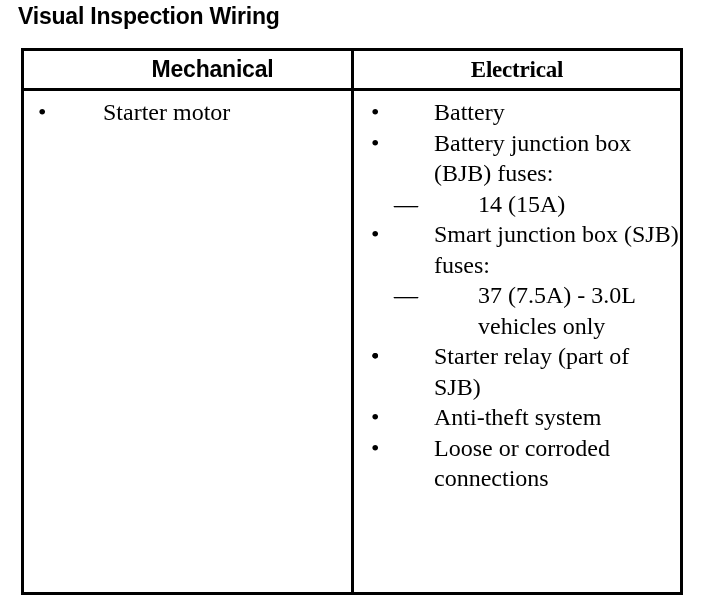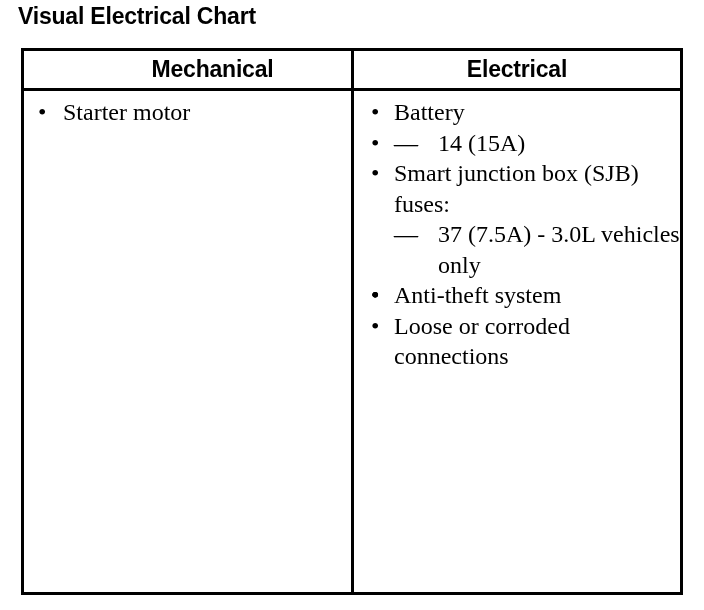--- a/index.html
+++ b/index.html
@@ -55,21 +55,21 @@
     display: flex;
     align-items: center;
     justify-content: center;
     font-family: "Liberation Sans", "DejaVu Sans", sans-serif;
     font-weight: bold;
     font-size: 23px;
     letter-spacing: -0.2px;
     box-sizing: border-box;
   }
   .header-cell.left  { left: 0;     width: 377px; border-radius: 8px; }
-  .header-cell.right { left: 330px; right: 0; }
+  .header-cell.right { left: 330px; right: 0; font-family: Liberation Serif, serif; }
 
   .col-divider {
     position: absolute;
     left: 327px;
     top: 0;
     bottom: 0;
     width: 3px;
     background: #000000;
   }
 
@@ -118,32 +118,33 @@
   }
   .item.dash > .dash-glyph {
     position: absolute;
     left: 40px;
     top: 0;
     font-size: 24px;
     line-height: 30.5px;
   }
   .item-text {
     display: block;
+    margin-left: 40px;
   }
   .left-list .item.bullet {
     padding-left: 39px;
   }
   .left-list .item.bullet > .bullet-glyph {
     left: 14px;
   }
 </style>
 </head>
 <body>
 
-<div id="page-title">Visual Electrical Chart</div>
+<div id="page-title">Visual Inspection Wiring</div>
 
 <div id="chart-table">
 
   <div class="table-header-row">
     <div class="header-cell left">Mechanical</div>
     <div class="header-cell right">Electrical</div>
   </div>
 
   <div class="col-divider"></div>
 
@@ -157,20 +158,21 @@
         </ul>
     </div>
     <div class="body-cell right">
       <ul class="item-list right-list">
           <li class="item bullet">
             <span class="bullet-glyph">•</span>
             <span class="item-text">Battery</span>
           </li>
           <li class="item bullet">
             <span class="bullet-glyph">•</span>
+            <span class="item-text">Battery junction box (BJB) fuses:</span>
           </li>
           <li class="item dash">
             <span class="dash-glyph">—</span>
           </li>
           <li class="item dash">
             <span class="dash-glyph">—</span>
             <span class="item-text">14 (15A)</span>
           </li>
           <li class="item bullet">
             <span class="bullet-glyph">•</span>
@@ -181,20 +183,21 @@
           </li>
           <li class="item dash">
             <span class="dash-glyph">—</span>
             <span class="item-text">37 (7.5A) - 3.0L vehicles only</span>
           </li>
           <li class="item bullet">
             <span class="bullet-glyph">•</span>
           </li>
           <li class="item bullet">
             <span class="bullet-glyph">•</span>
+            <span class="item-text">Starter relay (part of SJB)</span>
           </li>
           <li class="item bullet">
             <span class="bullet-glyph">•</span>
             <span class="item-text">Anti-theft system</span>
           </li>
           <li class="item bullet">
             <span class="bullet-glyph">•</span>
             <span class="item-text">Loose or corroded connections</span>
           </li>
         </ul>

